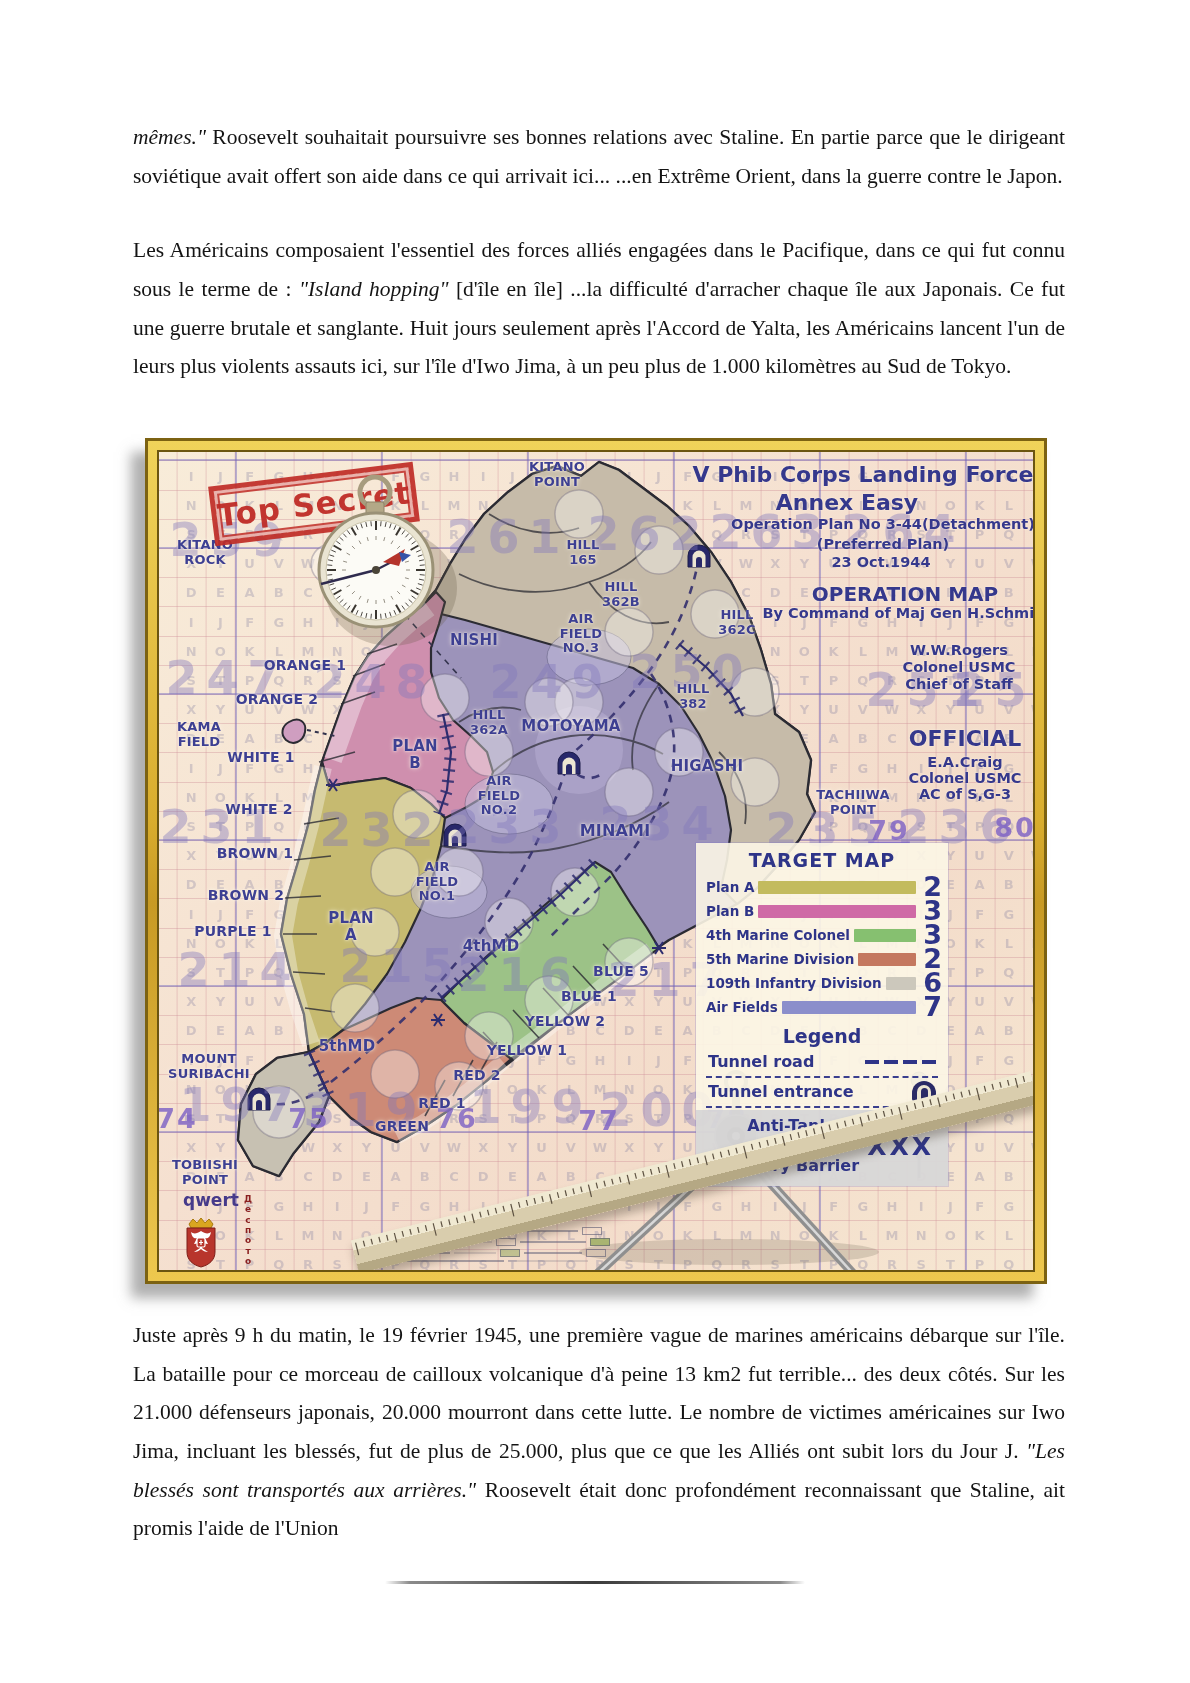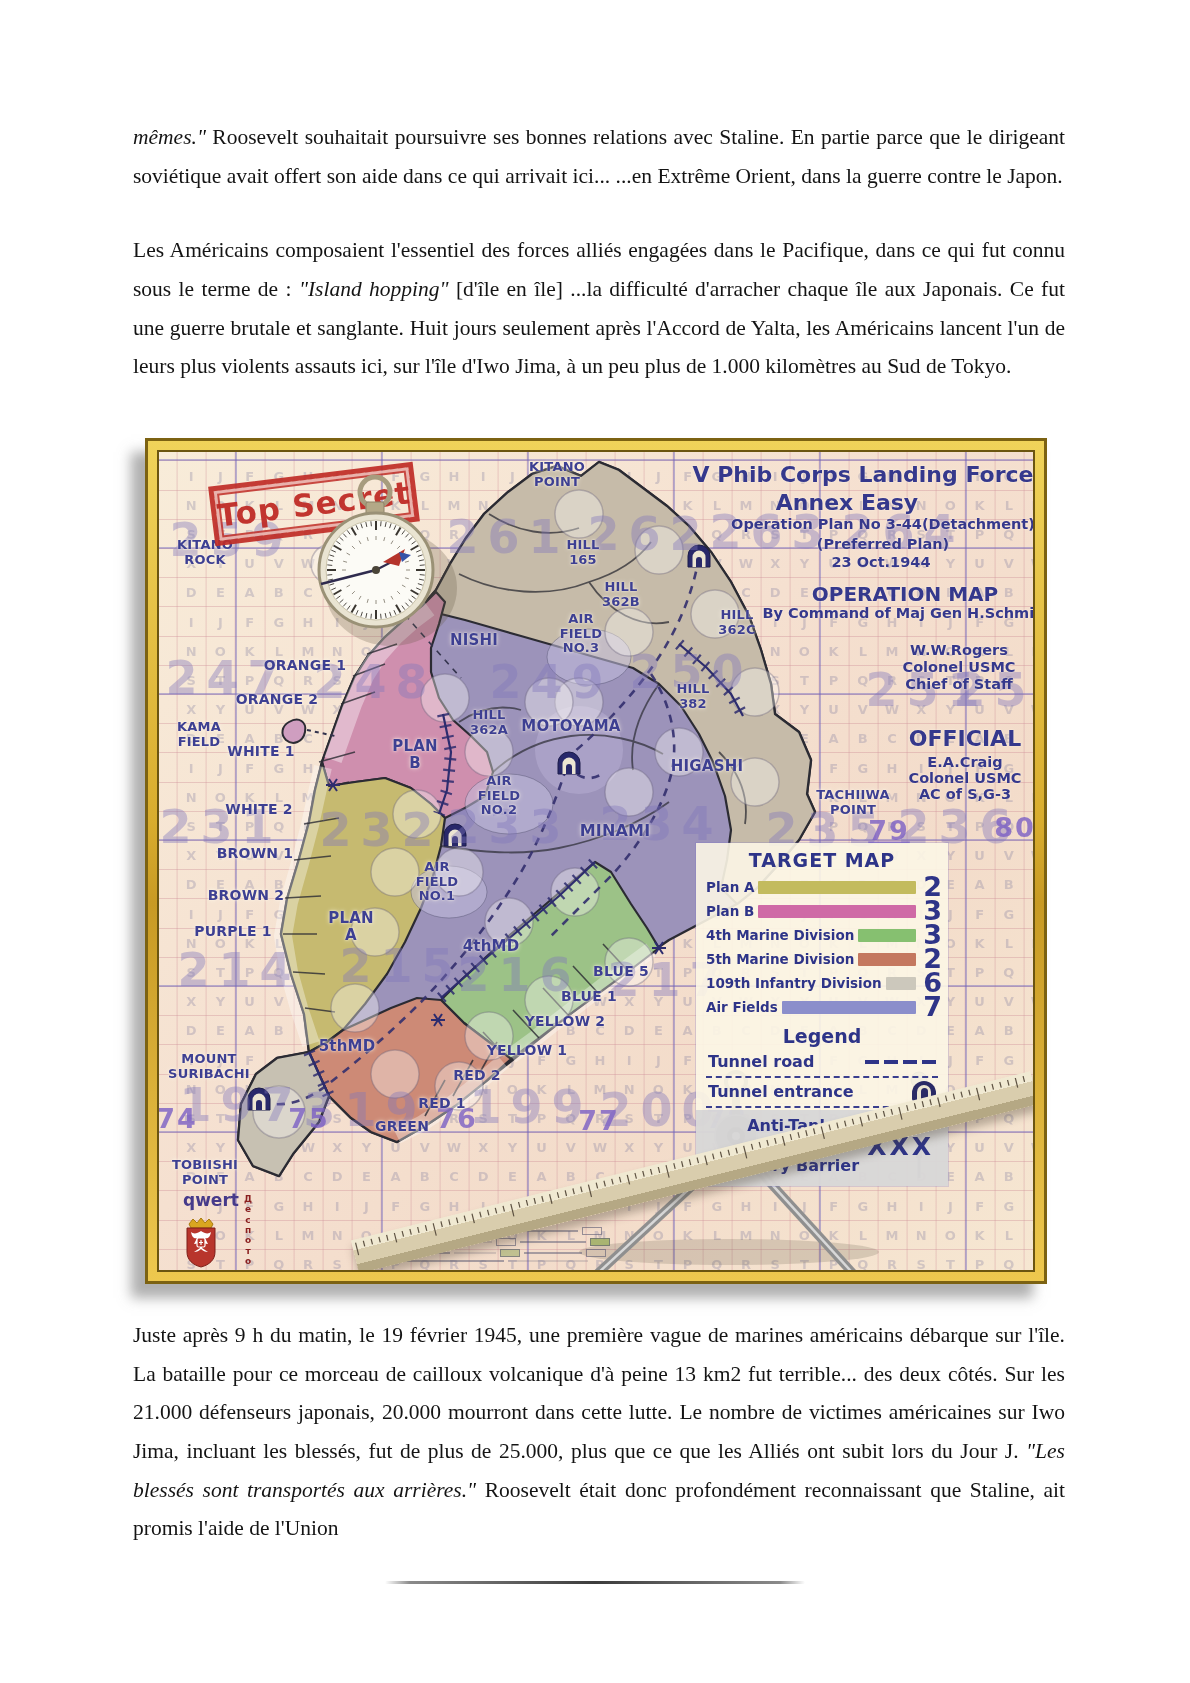--- a/index.html
+++ b/index.html
@@ -1103,21 +1103,21 @@
           <div class="map-label" style="left: 118px; top: 240px; font-size: 14px;">ORANGE 2</div>
           <div class="map-label" style="left: 40px; top: 268px; font-size: 13px;">KAMA
 FIELD</div>
           <div class="map-label" style="left: 330px; top: 256px; font-size: 13px;">HILL
 362A</div>
           <div class="map-label" style="left: 412px; top: 266px; font-size: 15px;">MOTOYAMA</div>
           <div class="map-label" style="left: 534px; top: 230px; font-size: 13px;">HILL
 382</div>
           <div class="map-label" style="left: 256px; top: 286px; font-size: 15px;">PLAN
 B</div>
-          <div class="map-label" style="left: 102px; top: 292px; font-size: 14px;">WHITE 1</div>
+          <div class="map-label" style="left: 102px; top: 298px; font-size: 14px;">WHITE 1</div>
           <div class="map-label" style="left: 548px; top: 306px; font-size: 15px;">HIGASHI</div>
           <div class="map-label" style="left: 694px; top: 336px; font-size: 13px;">TACHIIWA
 POINT</div>
           <div class="map-label" style="left: 340px; top: 322px; font-size: 13px;">AIR
 FIELD
 NO.2</div>
           <div class="map-label" style="left: 100px; top: 350px; font-size: 14px;">WHITE 2</div>
           <div class="map-label" style="left: 456px; top: 370px; font-size: 16px;">MINAMI</div>
           <div class="map-label" style="left: 96px; top: 394px; font-size: 14px;">BROWN 1</div>
           <div class="map-label" style="left: 278px; top: 408px; font-size: 13px;">AIR
@@ -1287,21 +1287,21 @@
               <span class="tlabel">Plan A</span>
       <span class="tbar" style="background: rgb(195, 187, 94);"></span>
       <span class="tval">2</span>
             </div>
             <div class="trow">
               <span class="tlabel">Plan B</span>
       <span class="tbar" style="background: rgb(207, 106, 166);"></span>
       <span class="tval">3</span>
             </div>
             <div class="trow">
-              <span class="tlabel">4th Marine Division</span>
+              <span class="tlabel">4th Marine Colonel</span>
       <span class="tbar" style="background: rgb(134, 192, 112);"></span>
       <span class="tval">3</span>
             </div>
             <div class="trow">
               <span class="tlabel">5th Marine Division</span>
       <span class="tbar" style="background: rgb(196, 120, 95);"></span>
       <span class="tval">2</span>
             </div>
             <div class="trow">
               <span class="tlabel">109th Infantry Division</span>

